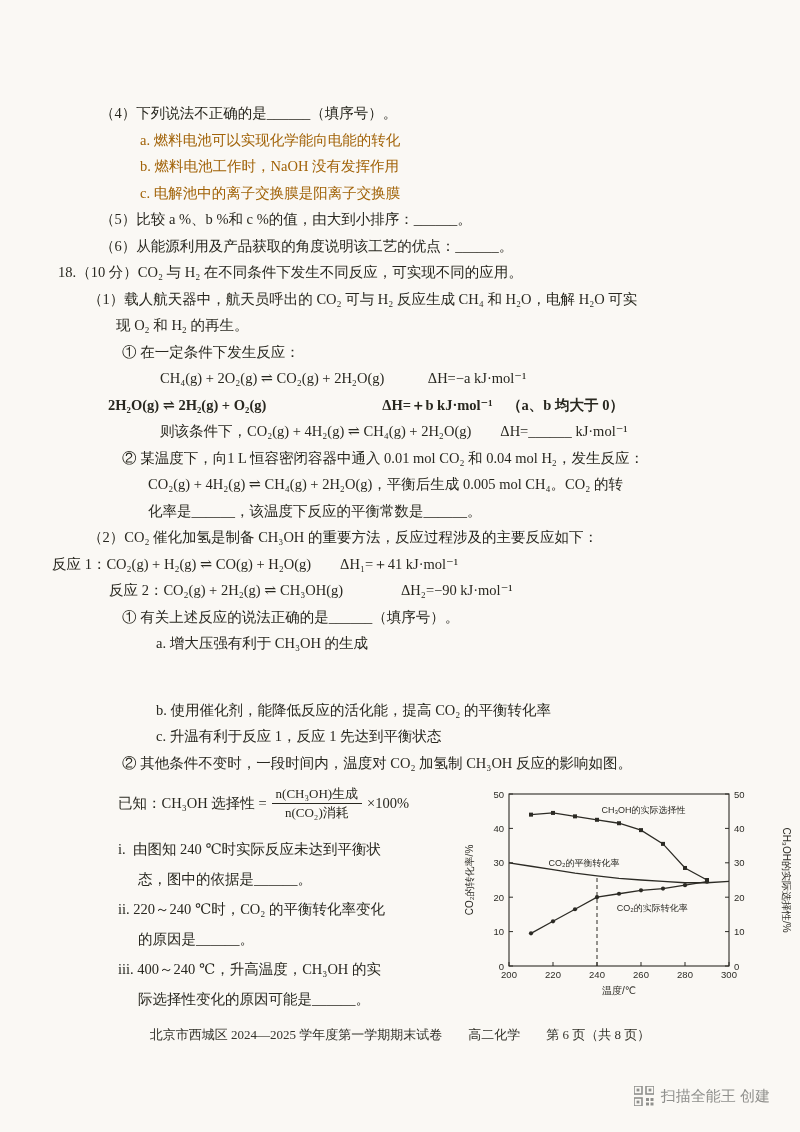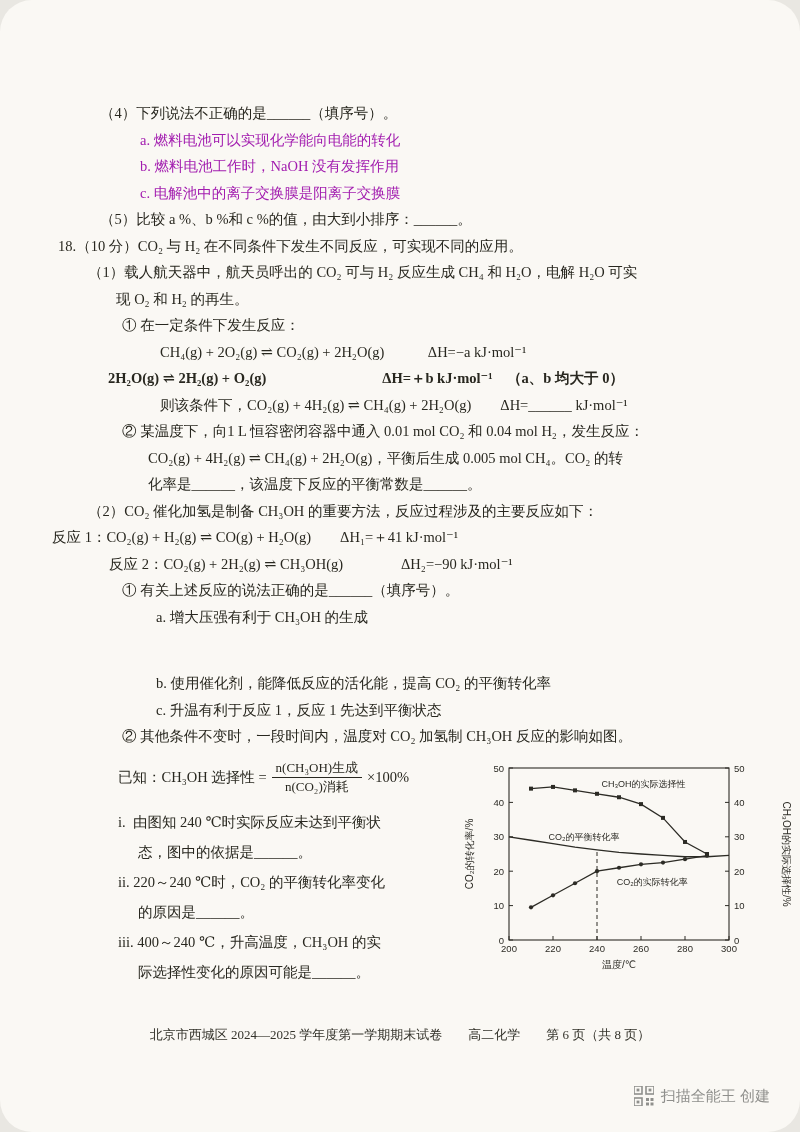--- a/index.html
+++ b/index.html
@@ -1,25 +1,24 @@
 <!DOCTYPE html>
 <html><head>
 <meta charset="utf-8">
 <style>
   html,body{margin:0;padding:0;background:#e9e7e2;}
   .page{
     width:800px;height:1132px;margin:0 auto;position:relative;overflow:hidden;
     background:#faf8f4;
     font-family:"Liberation Serif","DejaVu Serif",serif;
     color:#28271f;
-    border-radius:32px;
   }
   .body-lines{padding-top:100px;font-size:14.5px;line-height:26.5px;}
   .line{white-space:pre-wrap;padding-right:30px;}
-  .faint{color:#a21caf;}
+  .faint{color:#a16207;}
   .two-col{display:flex;margin-top:4px;}
   .col-left{width:455px;box-sizing:border-box;padding-left:118px;font-size:14.5px;}
   .known-line{display:flex;align-items:center;margin:6px 0 12px 0;}
   .frac{display:inline-flex;flex-direction:column;align-items:center;font-size:13px;margin:0 5px;line-height:1.25;}
   .frac .num{border-bottom:1.2px solid #28271f;padding:0 4px 1px 4px;}
   .frac .den{padding:1px 4px 0 4px;}
   .sub-lines .line{line-height:30px;}
   .col-right{flex:1;padding-top:0;}
   .chart-wrap{margin-left:6px;}
   .footer{position:absolute;left:0;right:0;top:1026px;text-align:center;font-size:13px;color:#33322a;}
@@ -33,20 +32,21 @@
 <body>
 
 <div class="page">
 
   <div class="body-lines">
       <div class="line" style="padding-left: 100px;">（4）下列说法不正确的是______（填序号）。</div>
       <div class="line faint" style="padding-left: 140px;">a. 燃料电池可以实现化学能向电能的转化</div>
       <div class="line faint" style="padding-left: 140px;">b. 燃料电池工作时，NaOH 没有发挥作用</div>
       <div class="line faint" style="padding-left: 140px;">c. 电解池中的离子交换膜是阳离子交换膜</div>
       <div class="line" style="padding-left: 100px;">（5）比较 a %、b %和 c %的值，由大到小排序：______。</div>
+      <div class="line" style="padding-left: 100px;">（6）从能源利用及产品获取的角度说明该工艺的优点：______。</div>
       <div class="line" style="padding-left: 58px;">18.（10 分）CO₂ 与 H₂ 在不同条件下发生不同反应，可实现不同的应用。</div>
       <div class="line" style="padding-left: 88px;">（1）载人航天器中，航天员呼出的 CO₂ 可与 H₂ 反应生成 CH₄ 和 H₂O，电解 H₂O 可实</div>
       <div class="line" style="padding-left: 116px;">现 O₂ 和 H₂ 的再生。</div>
       <div class="line" style="padding-left: 122px;">① 在一定条件下发生反应：</div>
       <div class="line" style="padding-left: 160px;">CH₄(g) + 2O₂(g) ⇌ CO₂(g) + 2H₂O(g)　　　ΔH=−a kJ·mol⁻¹</div>
       <div class="line" style="padding-left: 108px; font-weight: bold;">2H₂O(g) ⇌ 2H₂(g) + O₂(g)　　　　　　　　ΔH=＋b kJ·mol⁻¹　（a、b 均大于 0）</div>
       <div class="line" style="padding-left: 160px;">则该条件下，CO₂(g) + 4H₂(g) ⇌ CH₄(g) + 2H₂O(g)　　ΔH=______ kJ·mol⁻¹</div>
       <div class="line" style="padding-left: 122px;">② 某温度下，向1 L 恒容密闭容器中通入 0.01 mol CO₂ 和 0.04 mol H₂，发生反应：</div>
       <div class="line" style="padding-left: 148px;">CO₂(g) + 4H₂(g) ⇌ CH₄(g) + 2H₂O(g)，平衡后生成 0.005 mol CH₄。CO₂ 的转</div>
       <div class="line" style="padding-left: 148px;">化率是______，该温度下反应的平衡常数是______。</div>

